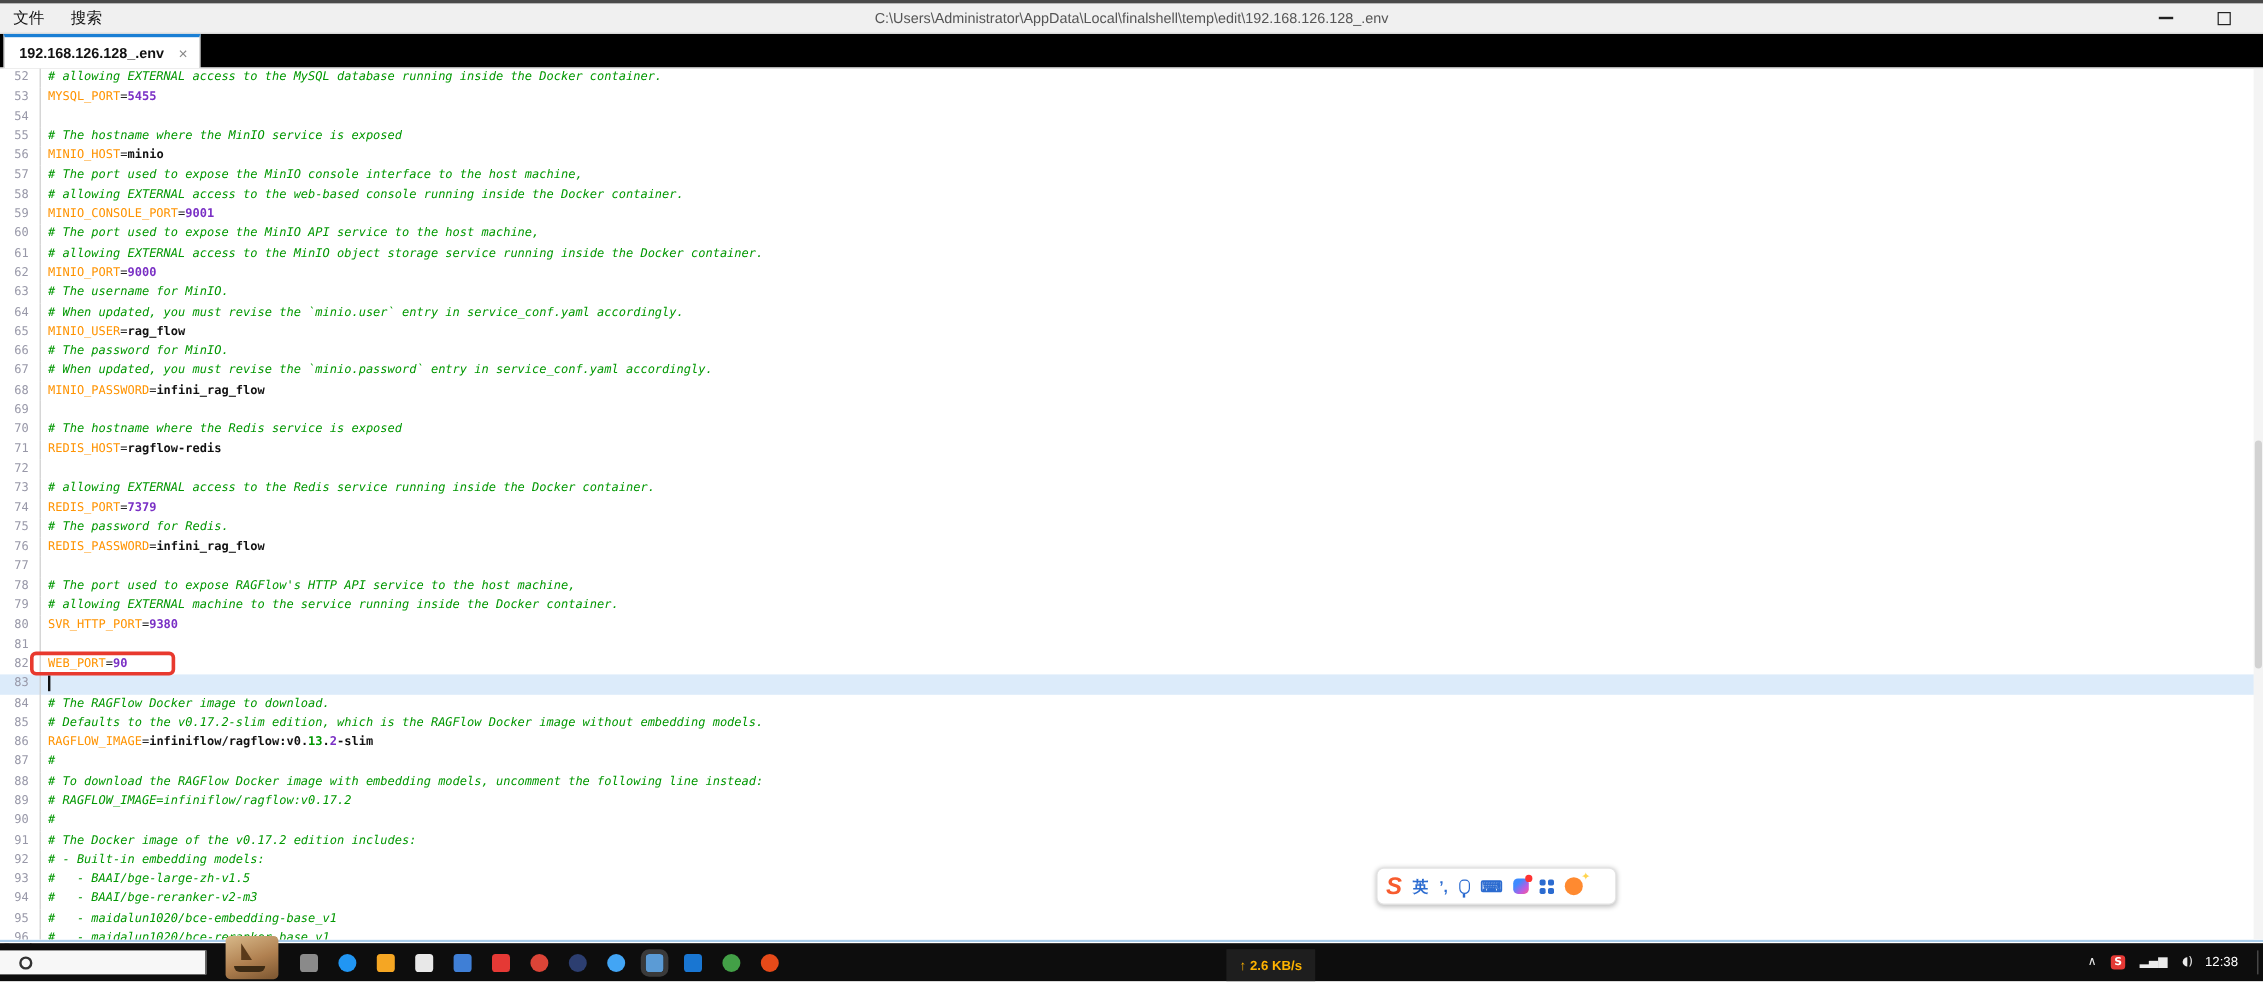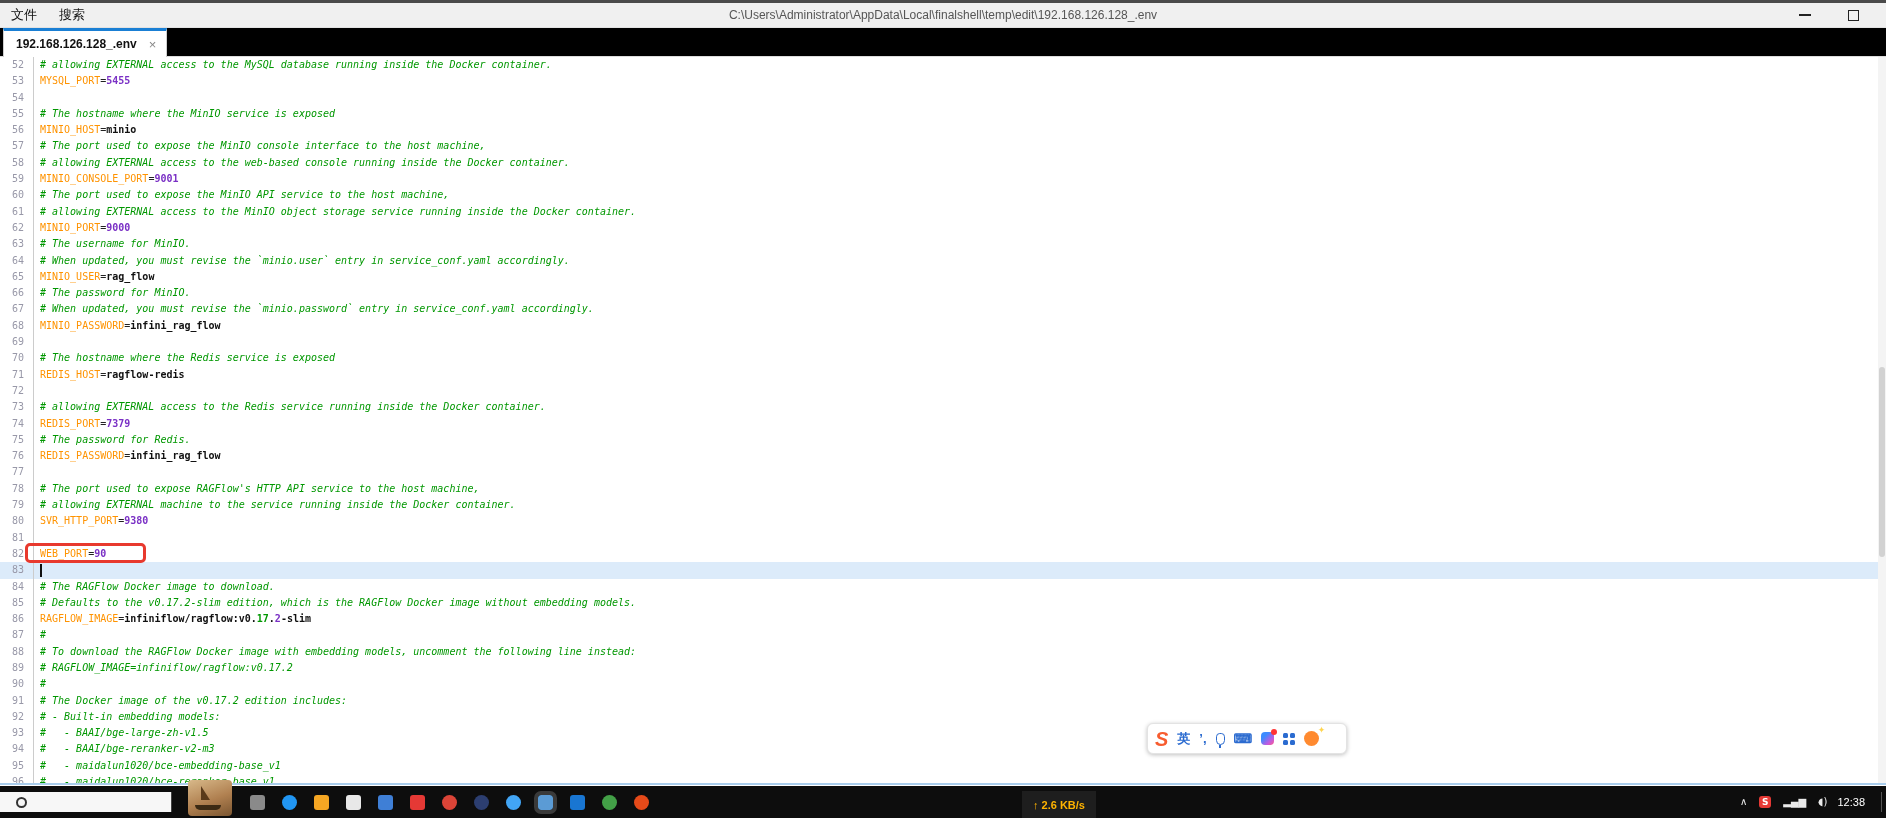--- a/index.html
+++ b/index.html
@@ -134,21 +134,21 @@
         <div class="line"><span class="gut">76</span><span class="code"><span class="tk-k">REDIS_PASSWORD</span><span class="tk-e">=</span><span class="tk-v">infini_rag_flow</span></span></div>
         <div class="line"><span class="gut">77</span><span class="code"></span></div>
         <div class="line"><span class="gut">78</span><span class="code"><span class="tk-c"># The port used to expose RAGFlow's HTTP API service to the host machine,</span></span></div>
         <div class="line"><span class="gut">79</span><span class="code"><span class="tk-c"># allowing EXTERNAL machine to the service running inside the Docker container.</span></span></div>
         <div class="line"><span class="gut">80</span><span class="code"><span class="tk-k">SVR_HTTP_PORT</span><span class="tk-e">=</span><span class="tk-n">9380</span></span></div>
         <div class="line"><span class="gut">81</span><span class="code"></span></div>
         <div class="line"><span class="gut">82</span><span class="code"><span class="tk-k">WEB_PORT</span><span class="tk-e">=</span><span class="tk-n">90</span><span class="red-box"></span></span></div>
         <div class="line hl"><span class="gut">83</span><span class="code"><span class="caret"></span></span></div>
         <div class="line"><span class="gut">84</span><span class="code"><span class="tk-c"># The RAGFlow Docker image to download.</span></span></div>
         <div class="line"><span class="gut">85</span><span class="code"><span class="tk-c"># Defaults to the v0.17.2-slim edition, which is the RAGFlow Docker image without embedding models.</span></span></div>
-        <div class="line"><span class="gut">86</span><span class="code"><span class="tk-k">RAGFLOW_IMAGE</span><span class="tk-e">=</span><span class="tk-v">infiniflow/ragflow:v0.</span><span class="tk-g">17</span><span class="tk-v">.</span><span class="tk-n">2</span><span class="tk-v">-slim</span></span></div>
+        <div class="line"><span class="gut">86</span><span class="code"><span class="tk-k">RAGFLOW_IMAGE</span><span class="tk-e">=</span><span class="tk-v">infiniflow/ragflow:v0.</span><span class="tk-g">13</span><span class="tk-v">.</span><span class="tk-n">2</span><span class="tk-v">-slim</span></span></div>
         <div class="line"><span class="gut">87</span><span class="code"><span class="tk-c">#</span></span></div>
         <div class="line"><span class="gut">88</span><span class="code"><span class="tk-c"># To download the RAGFlow Docker image with embedding models, uncomment the following line instead:</span></span></div>
         <div class="line"><span class="gut">89</span><span class="code"><span class="tk-c"># RAGFLOW_IMAGE=infiniflow/ragflow:v0.17.2</span></span></div>
         <div class="line"><span class="gut">90</span><span class="code"><span class="tk-c">#</span></span></div>
         <div class="line"><span class="gut">91</span><span class="code"><span class="tk-c"># The Docker image of the v0.17.2 edition includes:</span></span></div>
         <div class="line"><span class="gut">92</span><span class="code"><span class="tk-c"># - Built-in embedding models:</span></span></div>
         <div class="line"><span class="gut">93</span><span class="code"><span class="tk-c">#   - BAAI/bge-large-zh-v1.5</span></span></div>
         <div class="line"><span class="gut">94</span><span class="code"><span class="tk-c">#   - BAAI/bge-reranker-v2-m3</span></span></div>
         <div class="line"><span class="gut">95</span><span class="code"><span class="tk-c">#   - maidalun1020/bce-embedding-base_v1</span></span></div>
         <div class="line"><span class="gut">96</span><span class="code"><span class="tk-c">#   - maidalun1020/bce-reranker-base_v1</span></span></div>

